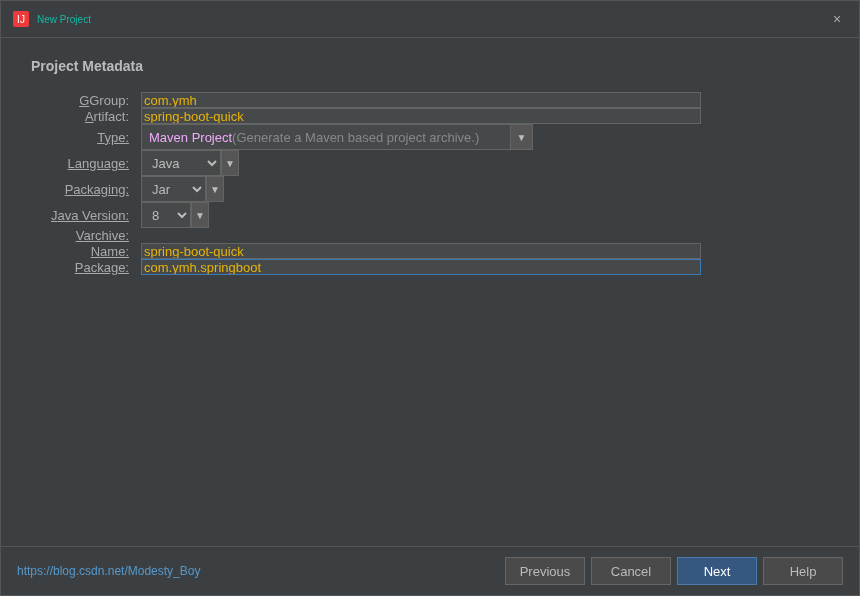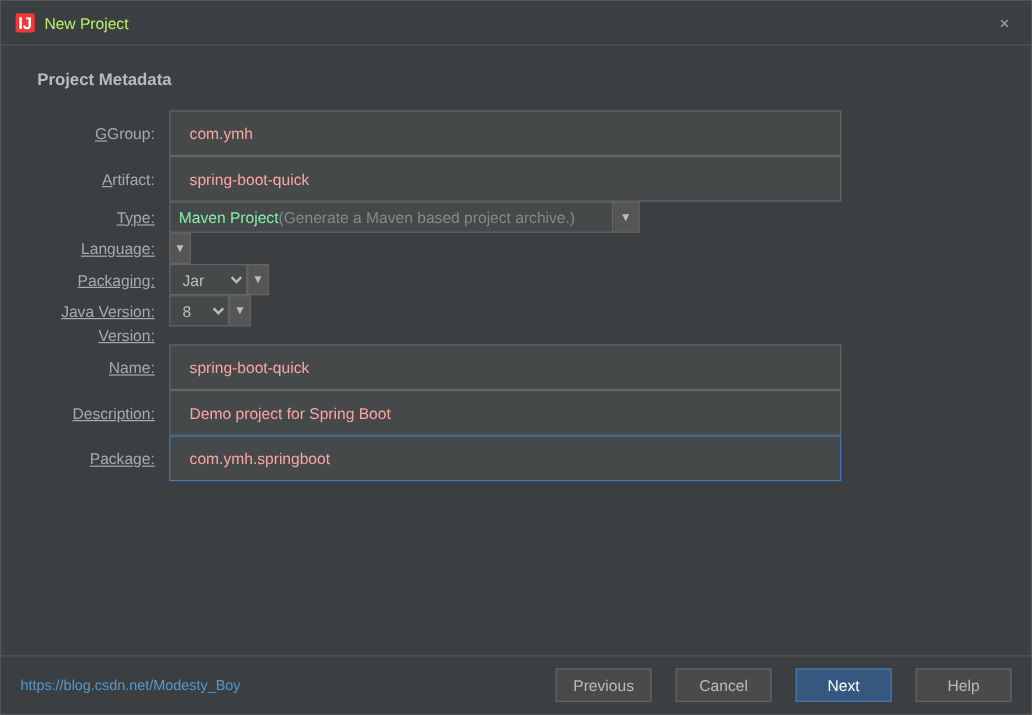--- a/index.html
+++ b/index.html
@@ -39,27 +39,27 @@
       gap: 8px;
     }
     .title-icon {
       width: 16px;
       height: 16px;
       background: #ee3a3a;
       border-radius: 2px;
       display: flex;
       align-items: center;
       justify-content: center;
-      font-size: 14px;
-      font-weight: bold;
+      font-size: 10px;
+      font-weight: normal;
       color: white;
     }
     .title-text {
-      color: #bef264;
-      font-size: 13px;
+      color: #14b8a6;
+      font-size: 10px;
     }
     .close-btn {
       width: 20px;
       height: 20px;
       border: none;
       background: transparent;
       color: #aaa;
       cursor: pointer;
       font-size: 14px;
       display: flex;
@@ -91,25 +91,25 @@
       padding-right: 12px;
     }
     .form-label span {
       text-decoration: underline;
     }
     .form-input {
       flex: 1;
       max-width: 560px;
       background: #45494a;
       border: 1px solid #646464;
-      color: #fca5a5;
-      padding: 4px 16px;
+      color: #eab308;
+      padding: 4px 2px;
       font-size: 13px;
       outline: none;
-      height: 38px;
+      height: 16px;
     }
     .form-input-focused {
       border-color: #3d7ab5;
     }
     .dropdown-arrow {
       background: #555;
       border: 1px solid #646464;
       color: #bbb;
       height: 26px;
       width: 18px;
@@ -158,21 +158,21 @@
       height: 26px;
       width: 80px;
       cursor: pointer;
     }
     .footer {
       border-top: 1px solid #555;
       padding: 10px 16px;
       display: flex;
       align-items: center;
       justify-content: flex-end;
-      gap: 20px;
+      gap: 6px;
       flex-shrink: 0;
       background: #3c3f41;
     }
     .footer-url {
       flex: 1;
       color: #5599cc;
       font-size: 12px;
     }
     .btn {
       padding: 5px 4px;
@@ -219,32 +219,37 @@
       </div>
       <input class="form-input" type="text" value="spring-boot-quick" style="">
     </div>
 
     <div class="form-row">
       <div class="form-label">
         <span>T</span><span>ype:</span>
       </div>
       <div class="type-dropdown">
         <div class="type-input" style="display:flex;align-items:center;border:1px solid #646464;background:#45494a;width:370px;height:26px;padding:0 7px;">
-          <span style="color:#86efac;">Maven Project </span>
+          <span style="color:#f0abfc;">Maven Project </span>
           <span style="color:#888;">(Generate a Maven based project archive.)</span>
         </div>
         <div class="type-btn">▼</div>
       </div>
     </div>
 
     <div class="form-row">
       <div class="form-label">
         <span>L</span><span>anguage:</span>
       </div>
       <div class="lang-dropdown">
+        <select class="lang-select">
+          <option>Java</option>
+          <option>Kotlin</option>
+          <option>Groovy</option>
+        </select>
         <div class="dropdown-arrow">▼</div>
       </div>
     </div>
 
     <div class="form-row">
       <div class="form-label">
         <span>P</span><span>ackaging:</span>
       </div>
       <div class="lang-dropdown">
         <select class="lang-select" style="width:65px;">
@@ -264,37 +269,31 @@
           <option>8</option>
           <option>11</option>
           <option>17</option>
         </select>
         <div class="dropdown-arrow">▼</div>
       </div>
     </div>
 
     <div class="form-row">
       <div class="form-label">
-        <span>V</span><span>ersion:</span>
+        <span>V</span><span>archive:</span>
       </div>
     </div>
 
     <div class="form-row">
       <div class="form-label">
         <span>N</span><span>ame:</span>
       </div>
       <input class="form-input" type="text" value="spring-boot-quick" style="">
     </div>
 
-    <div class="form-row">
-      <div class="form-label">
-        <span>D</span><span>escription:</span>
-      </div>
-      <input class="form-input" type="text" value="Demo project for Spring Boot" style="">
-    </div>
 
     <div class="form-row">
       <div class="form-label">
         <span>P</span><span>ackage:</span>
       </div>
       <input class="form-input form-input-focused" type="text" value="com.ymh.springboot" style="">
     </div>
   </div>
 
   <div class="footer">

